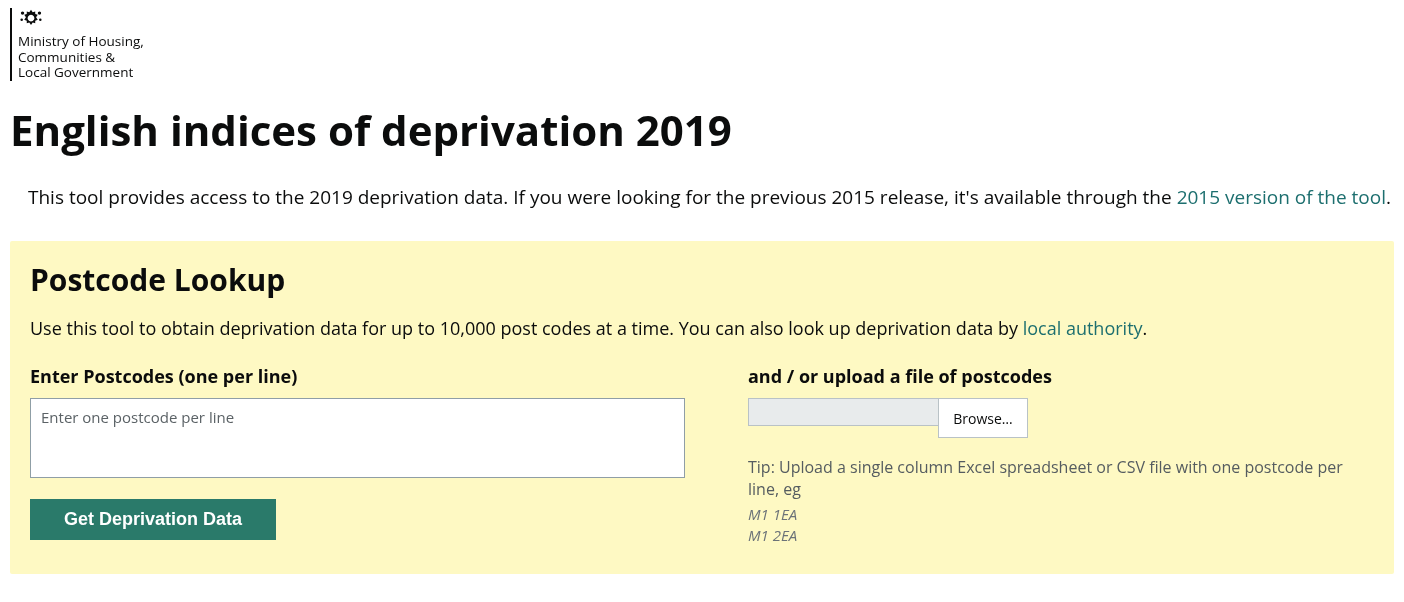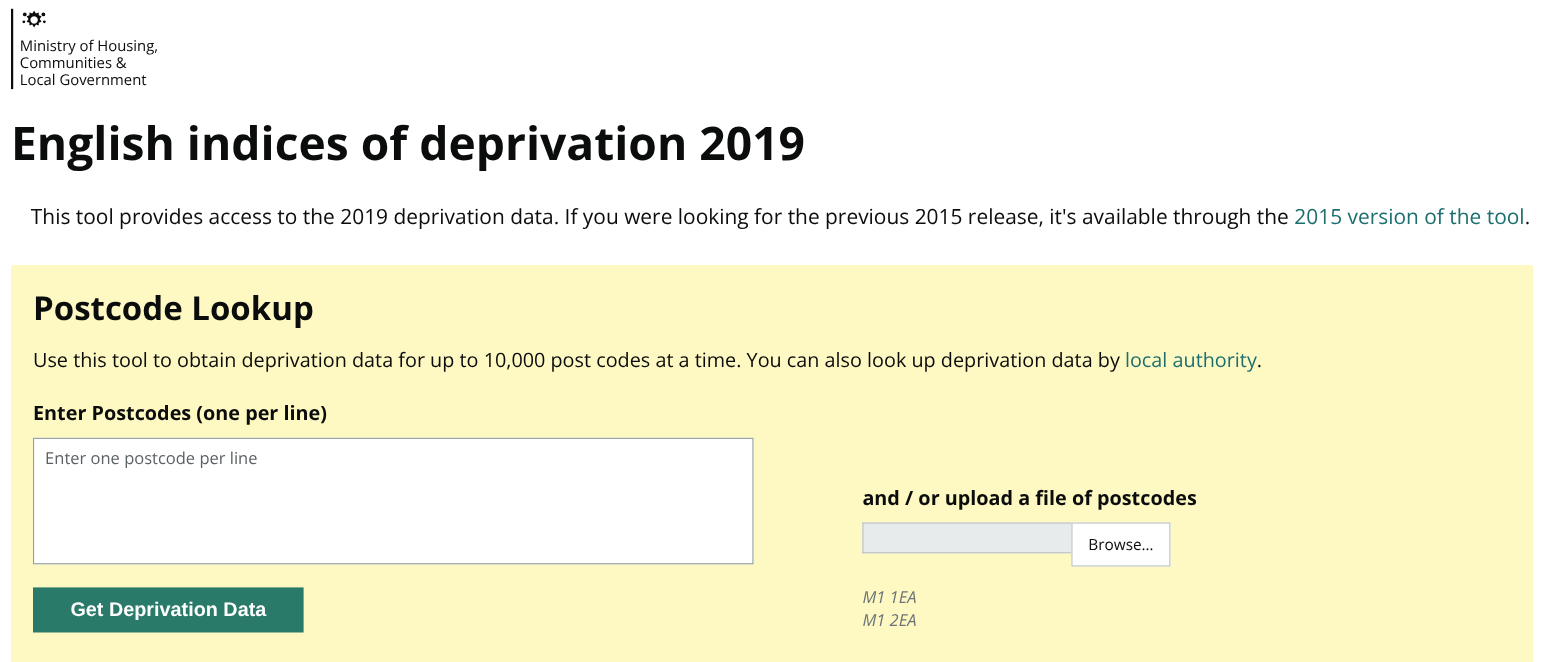--- a/index.html
+++ b/index.html
@@ -60,39 +60,38 @@
       font-size: 30px;
       font-weight: 700;
       margin-bottom: 16px;
     }
     .panel-desc {
       font-size: 18px;
       margin-bottom: 24px;
     }
     .columns {
       display: flex;
-      gap: 52px;
-      align-items: flex-end;
+      gap: 16px;
     }
     .col-left {
       flex: 0 0 655px;
     }
     .col-right {
       flex: 1;
       margin-left: 47px;
     }
     .field-label {
       font-size: 18px;
       font-weight: 700;
       display: block;
       margin-bottom: 10px;
     }
     textarea.postcode-input {
       width: 100%;
-      height: 115px;
+      height: 80px;
       border: 1px solid #8f9ea6;
       padding: 8px 10px;
       font-size: 15px;
       font-family: inherit;
       resize: none;
       background: #fff;
     }
     textarea.postcode-input::placeholder {
       color: #5b6266;
     }
@@ -179,17 +178,18 @@
       <textarea class="postcode-input" placeholder="Enter one postcode per line" style=""></textarea>
       <button class="submit-btn">Get Deprivation Data</button>
     </div>
 
     <div class="col-right">
       <label class="field-label">and / or upload a file of postcodes</label>
       <div class="file-input-wrap">
         <div class="file-input-track"></div>
         <div class="file-browse-btn">Browse…</div>
       </div>
+      <p class="tip-text">Tip: Upload a single column Excel spreadsheet or CSV file with one postcode per line, eg</p>
       <div class="tip-example">M1 1EA</div>
       <div class="tip-example">M1 2EA</div>
     </div>
   </div>
 </div>
 
 </body></html>

